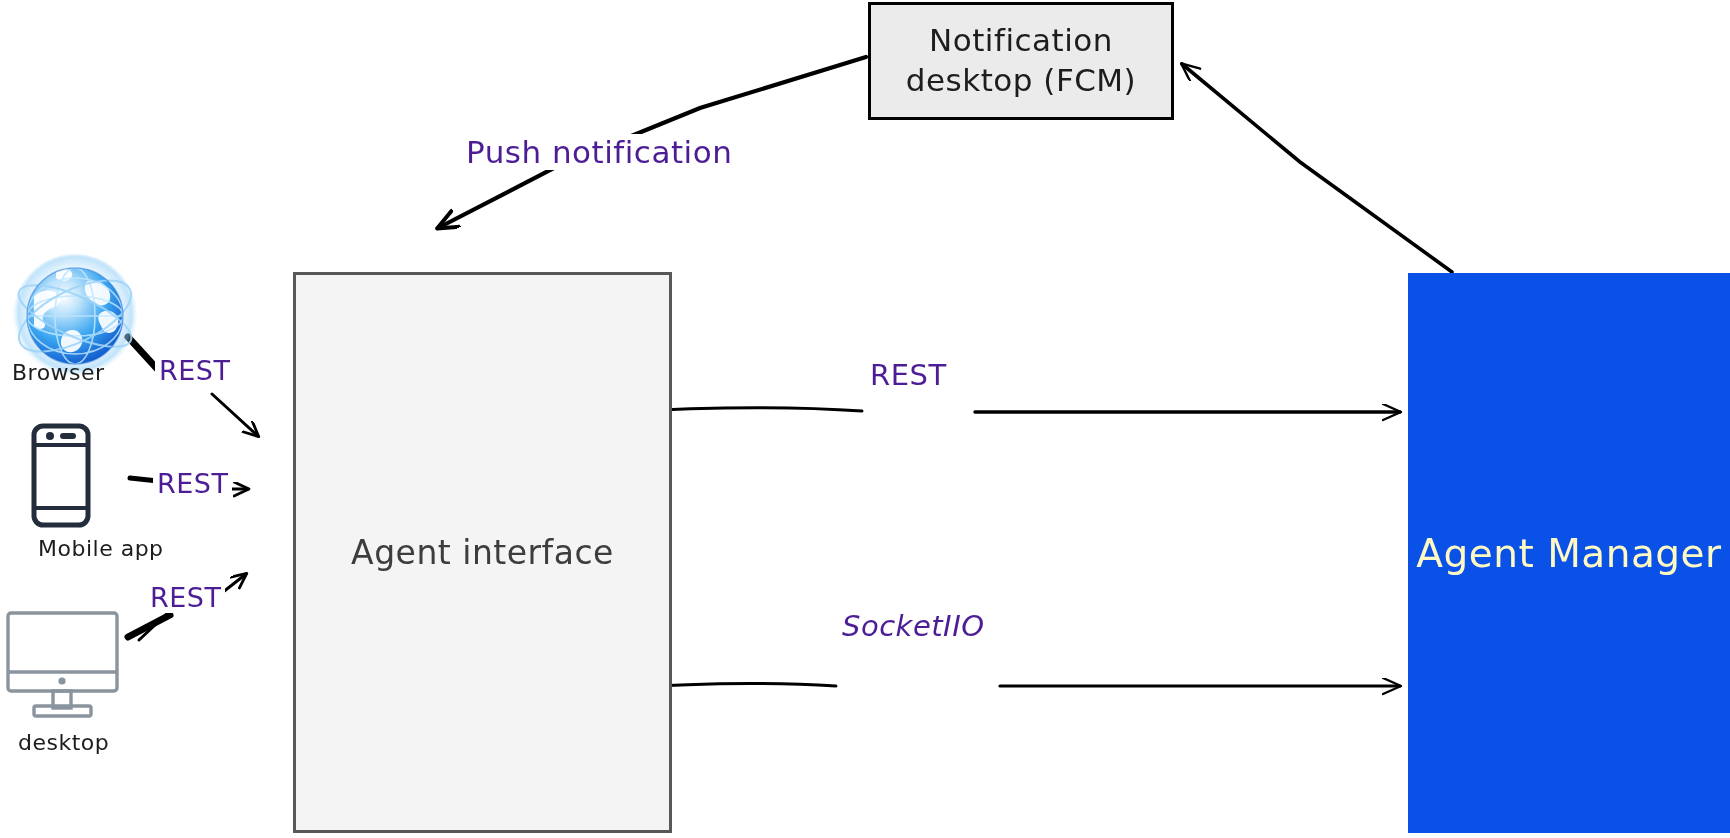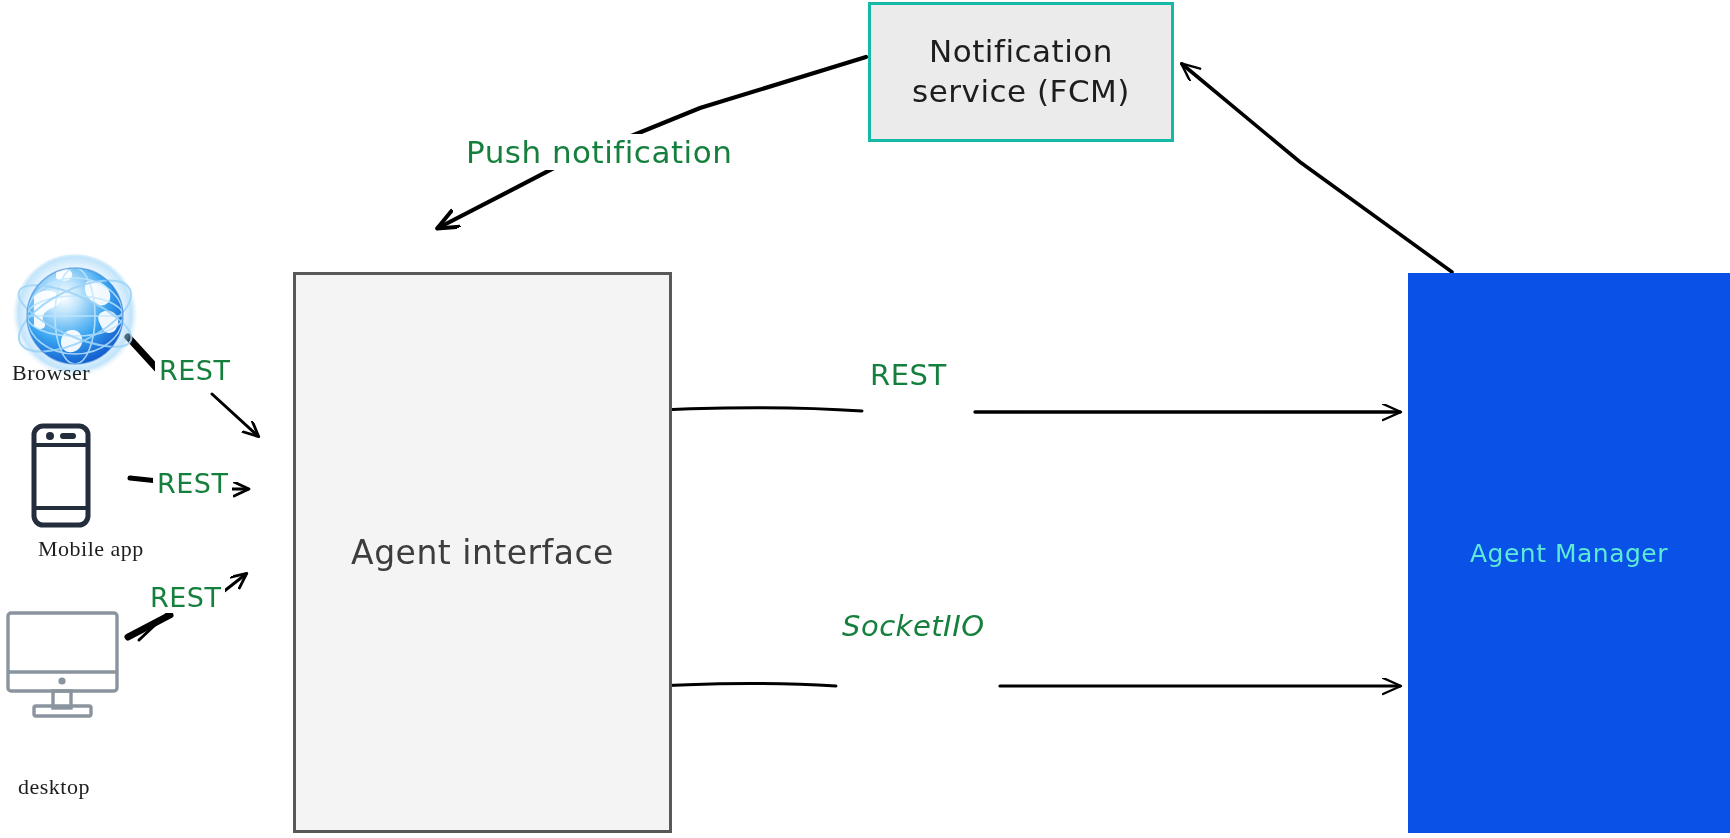--- a/index.html
+++ b/index.html
@@ -36,23 +36,23 @@
     box-sizing: border-box;
     display: flex;
     align-items: center;
     justify-content: center;
     text-align: center;
   }
   #notification-node {
     left: 868px;
     top: 2px;
     width: 306px;
-    height: 140px;
+    height: 118px;
     background: #ebebeb;
-    border: 3px solid #14b8a6;
+    border: 3px solid #000000;
     padding: 4px 10px;
   }
   #notification-node .node-label {
     font-size: 31px;
     line-height: 1.28;
     color: #1d1d1d;
   }
   #agent-interface-node {
     left: 293px;
     top: 272px;
@@ -67,28 +67,28 @@
   }
   #agent-manager-node {
     left: 1408px;
     top: 273px;
     width: 322px;
     height: 560px;
     background: #0a51e8;
     border: none;
   }
   #agent-manager-node .node-label {
-    font-size: 25px;
-    color: #5eead4;
+    font-size: 39px;
+    color: #fef9c3;
   }
 
   
   .edge-label {
     position: absolute;
-    color: #15803d;
+    color: #4c1d95;
     white-space: nowrap;
     background: #ffffff;
     padding: 0 4px;
   }
   #label-push-notification {
     left: 462px;
     top: 134px;
     font-size: 31px;
   }
   #label-rest-browser {
@@ -120,28 +120,27 @@
 
   
   .client {
     position: absolute;
   }
   .client-caption {
     position: absolute;
     font-size: 22px;
     color: #1d1d1d;
     white-space: nowrap;
-    font-family: Liberation Serif, serif;
   }
   #browser-client { left: 10px; top: 250px; width: 130px; height: 135px; }
   #caption-browser { left: 12px; top: 360px; }
   #mobile-client { left: 30px; top: 423px; width: 62px; height: 105px; }
   #caption-mobile { left: 6px; top: 536px; margin-left: 32px; }
   #desktop-client { left: 5px; top: 610px; width: 115px; height: 110px; }
-  #caption-desktop { left: 18px; top: 730px; margin-top: 44px; }
+  #caption-desktop { left: 18px; top: 730px; }
 </style>
 </head>
 <body>
 
 <div id="canvas">
 
   <svg id="diagram-svg" viewBox="0 0 1730 838" xmlns="http://www.w3.org/2000/svg">
 
     <defs>
 
@@ -190,21 +189,21 @@
 
     <g>
       <path d="M836,686 Q740,680 622,688" fill="none" stroke="#000" stroke-width="3" stroke-linecap="round" marker-end="url(#ah-thin)"></path>
       <path d="M1000,686 L1400,686" fill="none" stroke="#000" stroke-width="3.2" stroke-linecap="round" marker-end="url(#ah-thin)"></path>
     </g>
   </svg>
 
   <div class="node-box" id="notification-node">
     <div class="node-label hand">
       <span>Notification</span><br>
-      <span>service (FCM)</span>
+      <span>desktop (FCM)</span>
     </div>
   </div>
 
   <div class="node-box" id="agent-interface-node">
     <div class="node-label hand">Agent interface</div>
   </div>
 
   <div class="node-box" id="agent-manager-node">
     <div class="node-label hand">Agent Manager</div>
   </div>

